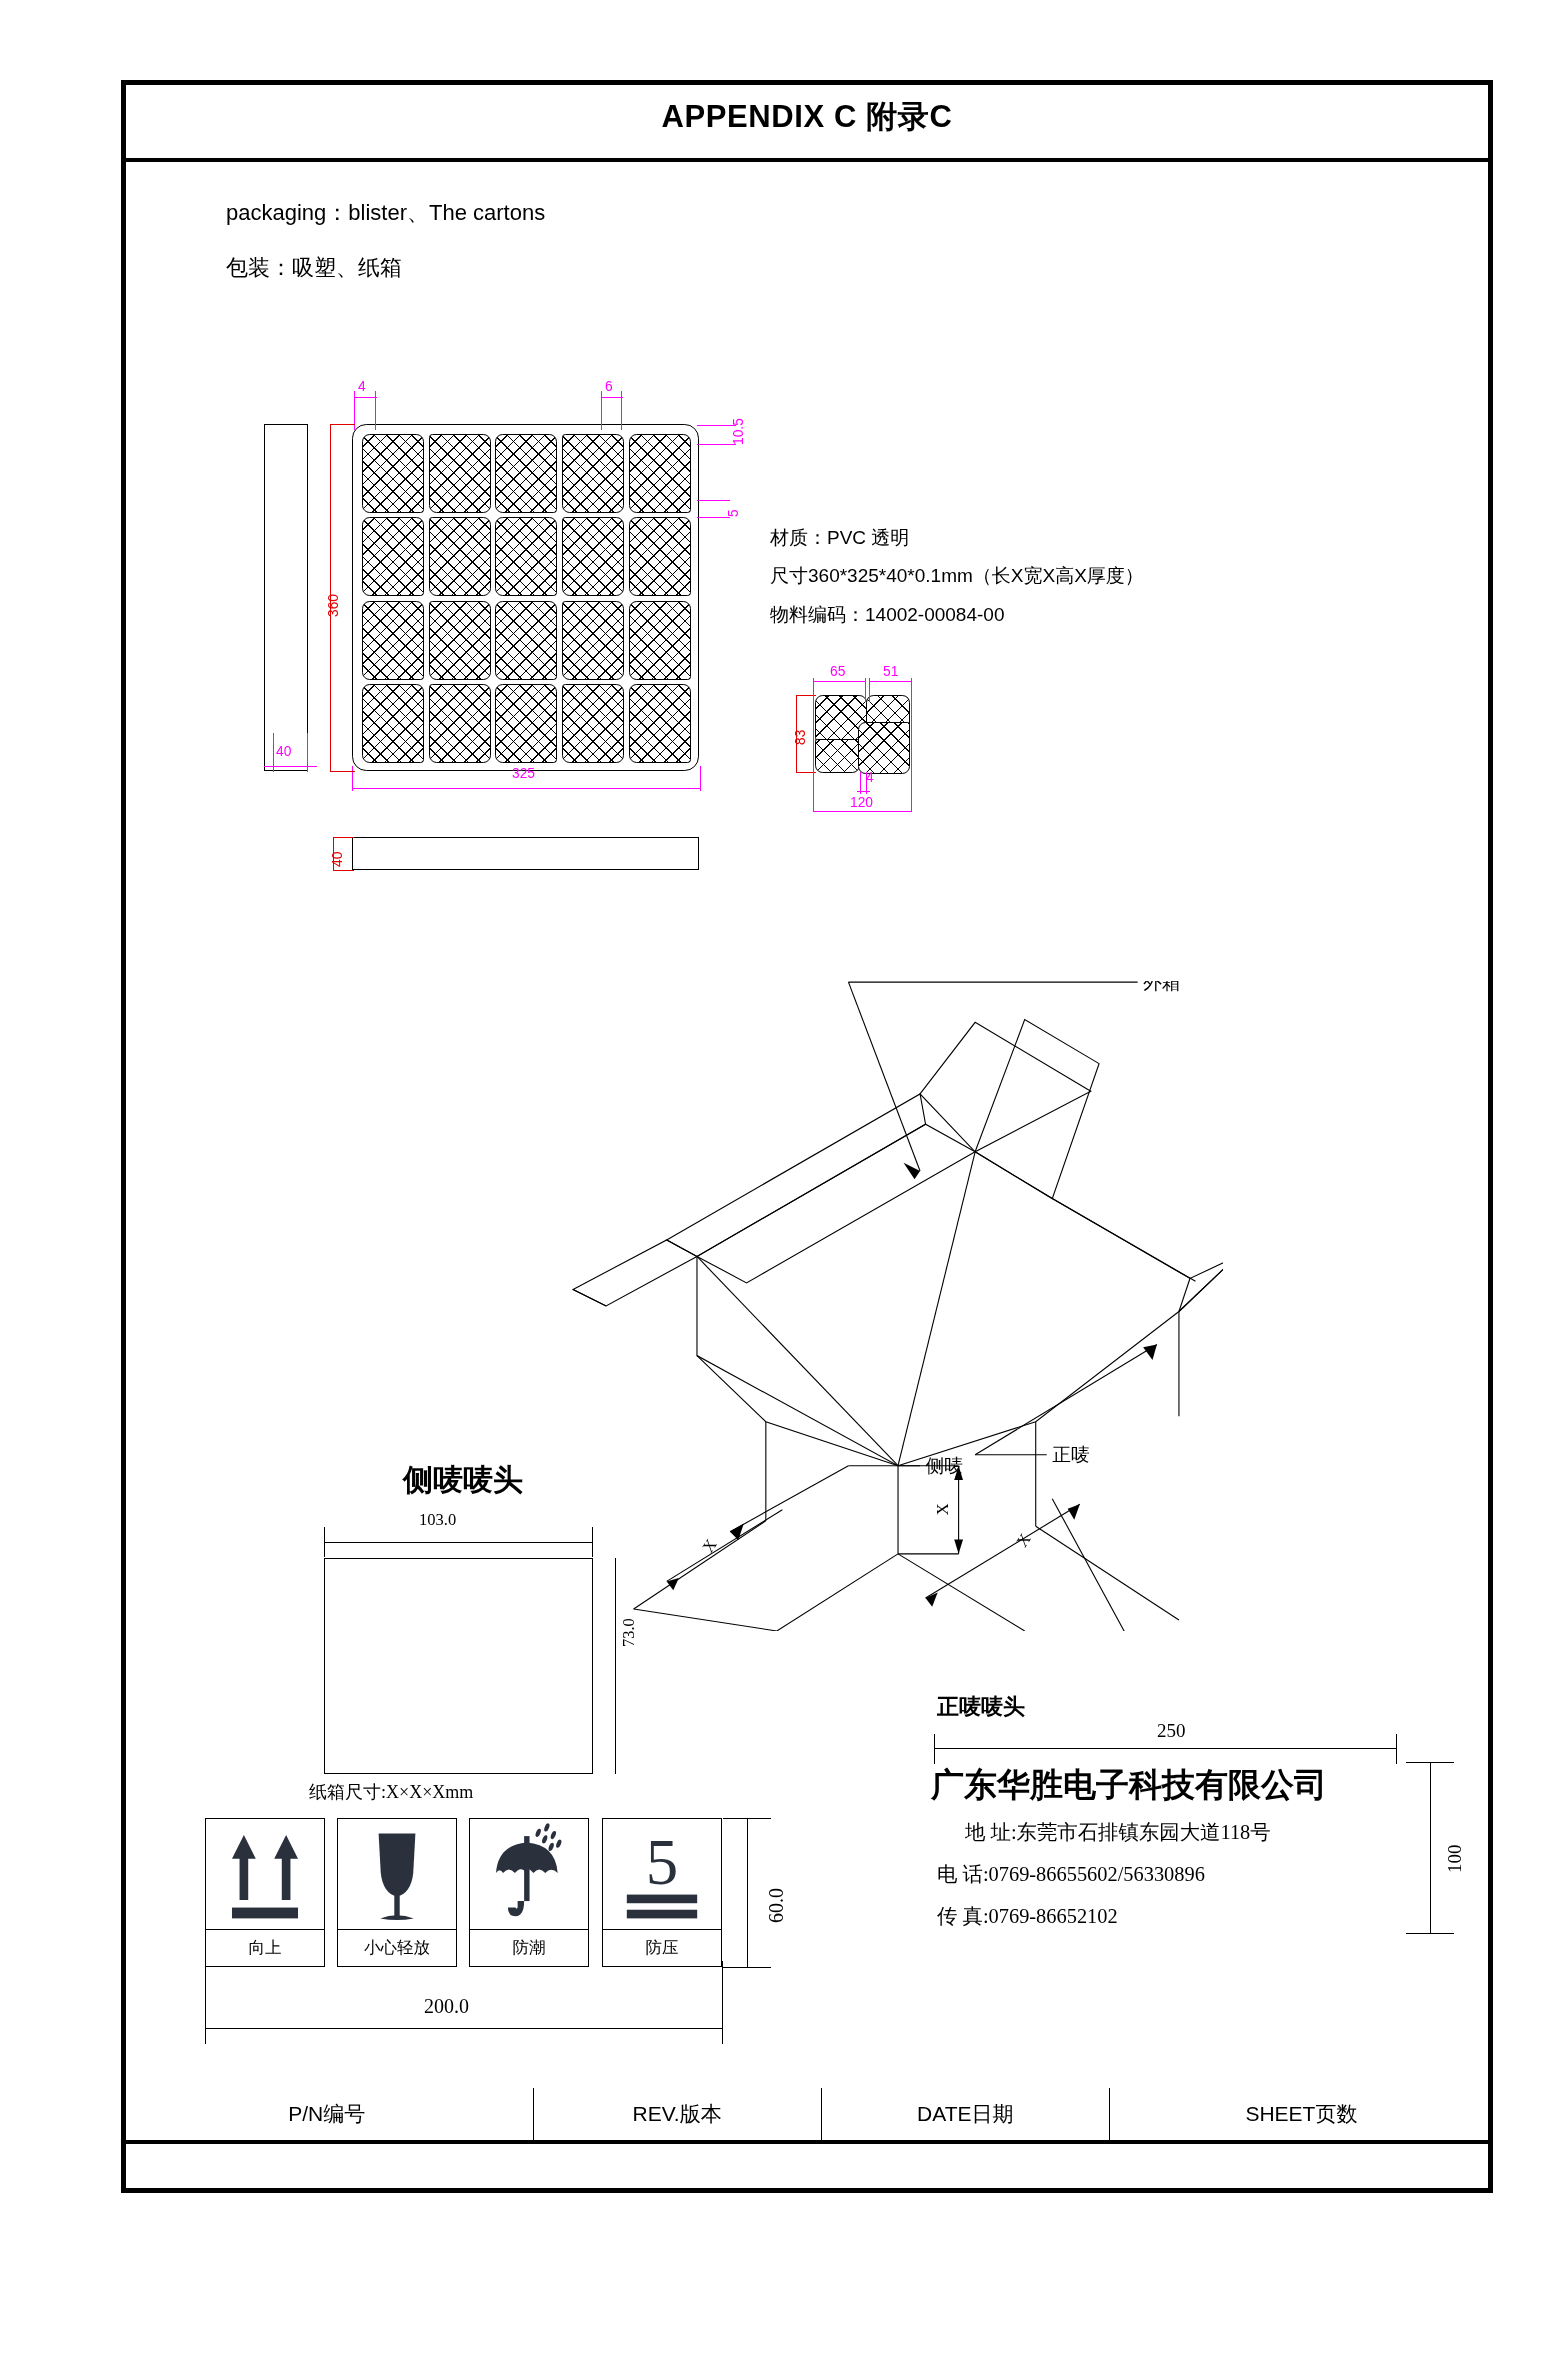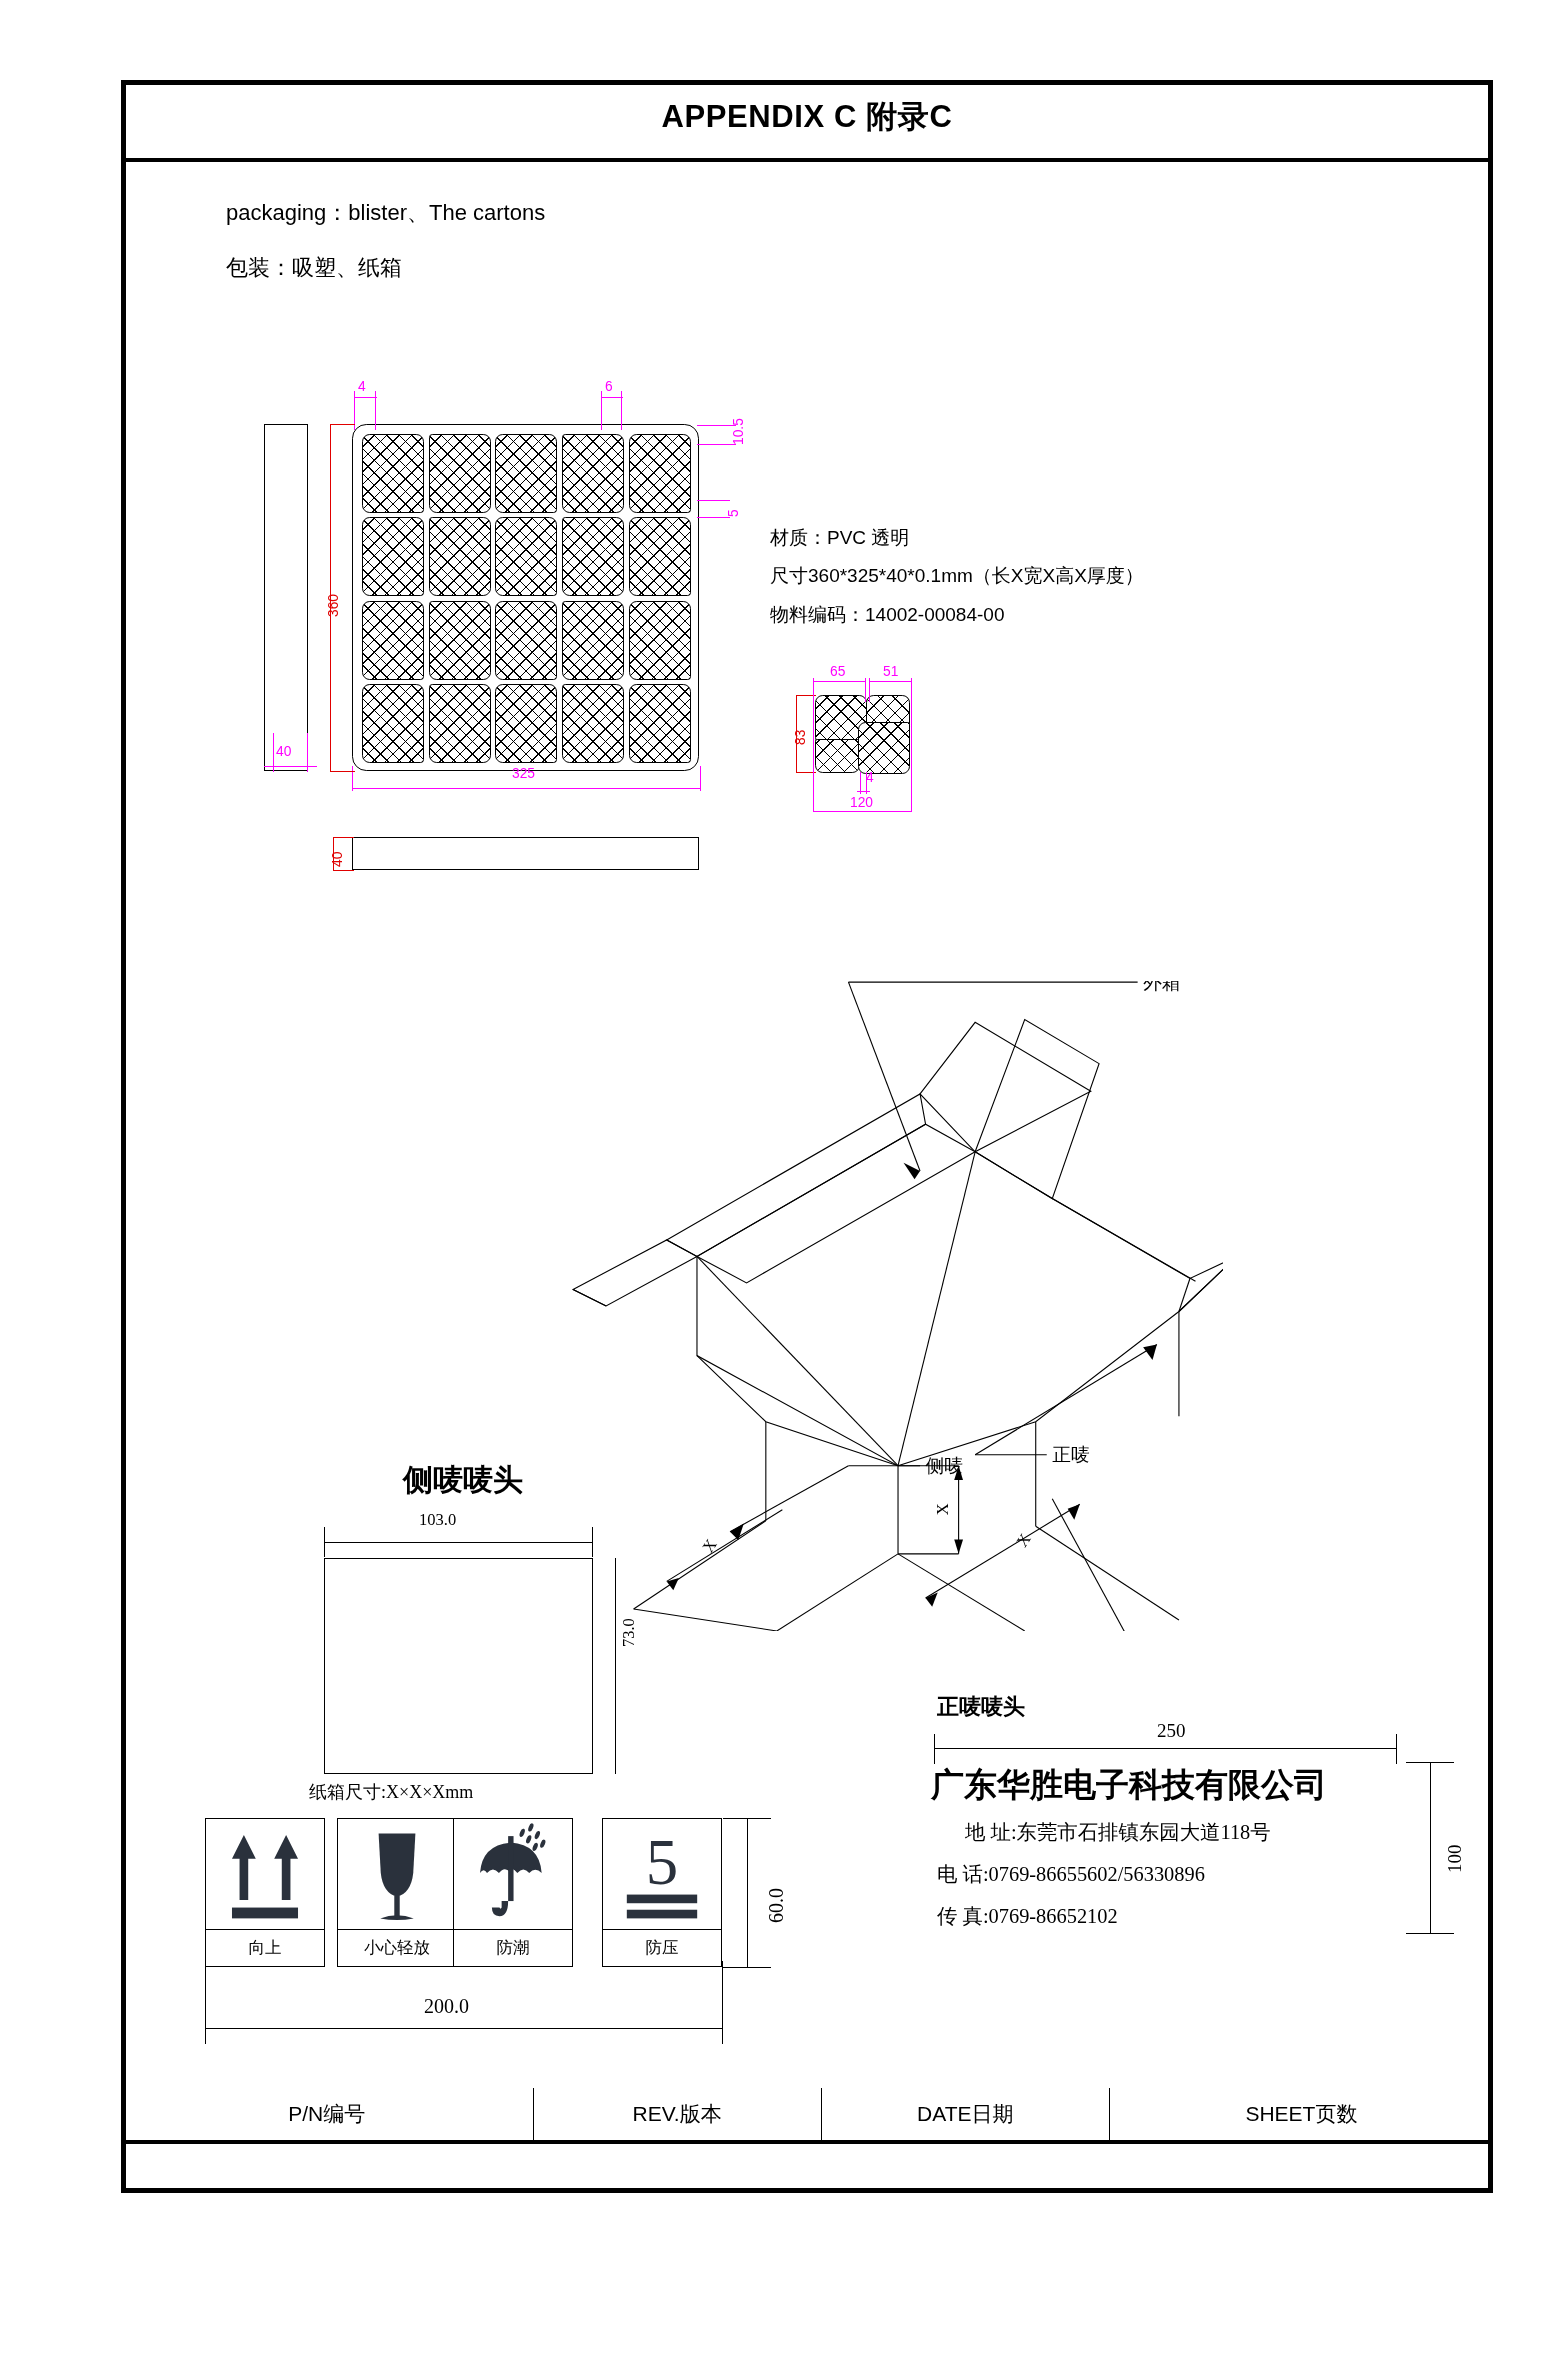--- a/index.html
+++ b/index.html
@@ -281,21 +281,21 @@
       <svg class="symicon" viewBox="0 0 218 200">
         <g fill="#2a313c">
           <path d="M75 25 L143 25 L139 98 Q135 135 109 142 Q83 135 79 98 Z"></path>
           <rect x="104" y="140" width="10" height="38"></rect>
           <path d="M78 182 Q109 170 140 182 Q109 188 78 182 Z"></path>
         </g>
       </svg>
       <div class="symlabel">小心轻放</div>
     </div>
 
-    <div class="symbox" style="left:248px;">
+    <div class="symbox" style="left:264px;">
       <svg class="symicon" viewBox="0 0 218 200">
         <g fill="#2a313c">
           <path d="M48 98 Q52 46 105 42 Q158 46 162 98 Q150 86 139 98 Q128 85 117 98 Q106 84 105 98 Q94 84 83 98 Q72 85 61 98 Q55 88 48 98 Z"></path>
           <rect x="100" y="30" width="10" height="120"></rect>
           <path d="M100 150 Q100 178 84 178 Q70 178 70 162 L84 162 Q86 166 88 162 L88 150 Z"></path>
           <g>
             <ellipse cx="126" cy="24" rx="4" ry="8" transform="rotate(22 126 24)"></ellipse>
             <ellipse cx="142" cy="14" rx="4" ry="8" transform="rotate(22 142 14)"></ellipse>
             <ellipse cx="138" cy="36" rx="4" ry="8" transform="rotate(22 138 36)"></ellipse>
             <ellipse cx="154" cy="28" rx="4" ry="8" transform="rotate(22 154 28)"></ellipse>

